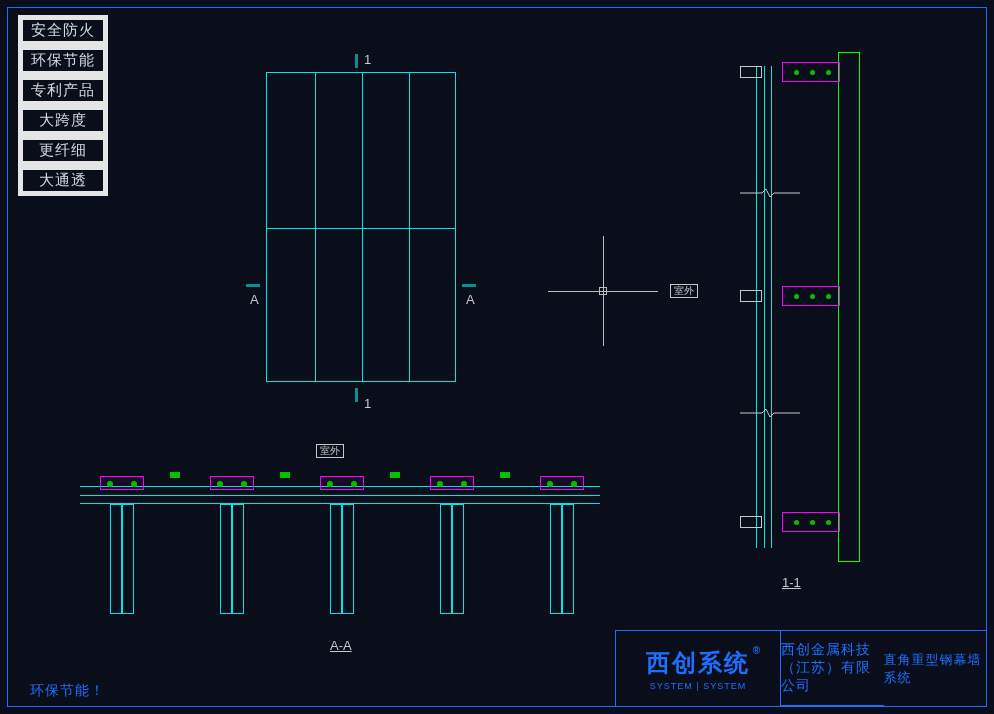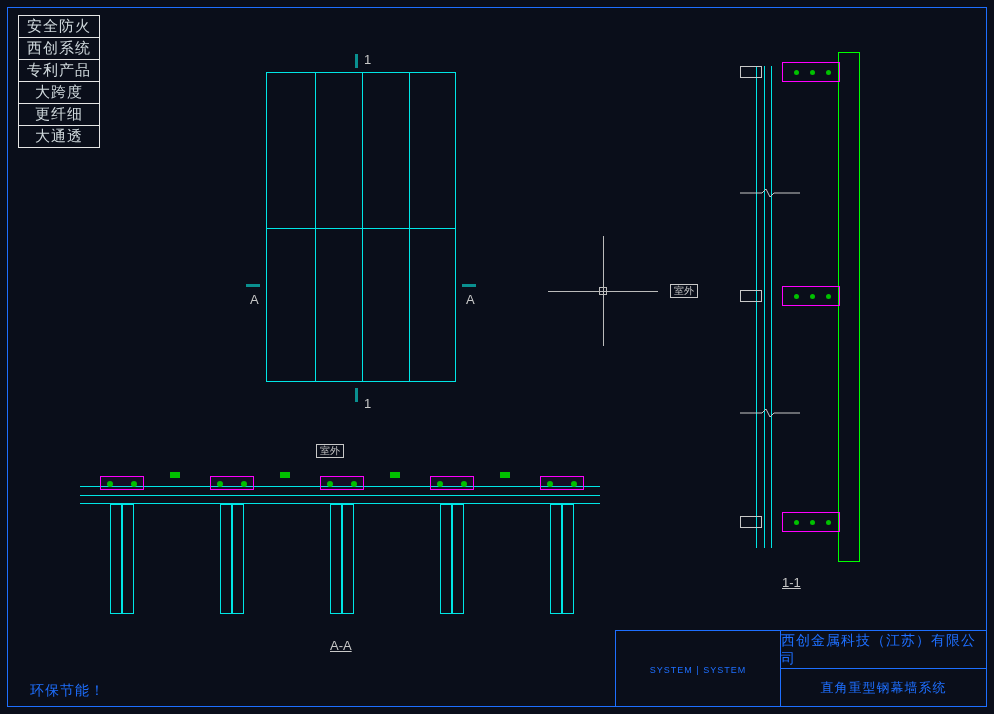--- a/index.html
+++ b/index.html
@@ -16,21 +16,21 @@
     left: 7px; top: 7px;
     width: 980px; height: 700px;
     border: 1px solid #1e6fff;
   }
   .feature-list {
     position: absolute;
     left: 18px; top: 16px;
     display: flex; flex-direction: column;
   }
   .feature-item {
-    border: 1px solid #e5e5e5;
+    border: 5px solid #e5e5e5;
     color: #cfd8dc;
     font-size: 15px;
     padding: 1px 8px;
     margin-top: -1px;
     min-width: 78px;
     text-align: center;
     letter-spacing: 1px;
   }
   .cursor-cross {
     position: absolute;
@@ -77,21 +77,21 @@
   }
   .title-left {
     width: 165px;
     border-right: 1px solid #1e6fff;
     display: flex; flex-direction: column; align-items: center; justify-content: center;
     color: #1e6fff;
   }
   .title-left .brand { font-size: 24px; font-weight: bold; letter-spacing: 2px; position: relative; }
   .title-left .brand sup { font-size: 10px; position: absolute; top: -2px; right: -12px; }
   .title-left .sub { font-size: 9px; letter-spacing: 1px; margin-top: 2px; }
-  .title-right { flex: 1; display: flex; flex-direction: column; }
+  .title-right { flex: 1; display: flex; flex-direction: row; }
   .title-right .row {
     flex: 1; display: flex; align-items: center; justify-content: center;
     color: #1e6fff; font-size: 14px; letter-spacing: 1px;
   }
   .title-right .row:first-child { border-bottom: 1px solid #1e6fff; }
   .patent {
     position: absolute;
     left: 30px; bottom: 14px;
     color: #1e6fff;
     font-size: 14px;
@@ -184,21 +184,21 @@
   }
   .sec-11 .break svg { width: 100%; height: 100%; }
 </style>
 </head>
 <body>
 
 <div class="outer-frame"></div>
 
 <div class="feature-list">
   <div class="feature-item">安全防火</div>
-  <div class="feature-item">西创系统</div>
+  <div class="feature-item">环保节能</div>
   <div class="feature-item">专利产品</div>
   <div class="feature-item">大跨度</div>
   <div class="feature-item">更纤细</div>
   <div class="feature-item">大通透</div>
 </div>
 
 <div class="elevation">
   <div class="vline" style="left:48px"></div>
   <div class="vline" style="left:95px"></div>
   <div class="vline" style="left:142px"></div>
@@ -289,20 +289,24 @@
     <div class="box"></div>
     <div class="bolt" style="left:60px"></div>
       <div class="bolt" style="left:76px"></div>
       <div class="bolt" style="left:92px"></div>
   </div>
 </div>
 <div class="section-caption" style="left:782px; top:575px;">1-1</div>
 
 <div class="title-block">
   <div class="title-left">
+    <div class="brand">
+      <span>西创系统</span>
+      <sup>®</sup>
+    </div>
     <div class="sub">SYSTEM | SYSTEM</div>
   </div>
   <div class="title-right">
     <div class="row">西创金属科技（江苏）有限公司</div>
     <div class="row" style="font-size:13px;">直角重型钢幕墙系统</div>
   </div>
 </div>
 
 <div class="patent">环保节能！</div>
 

